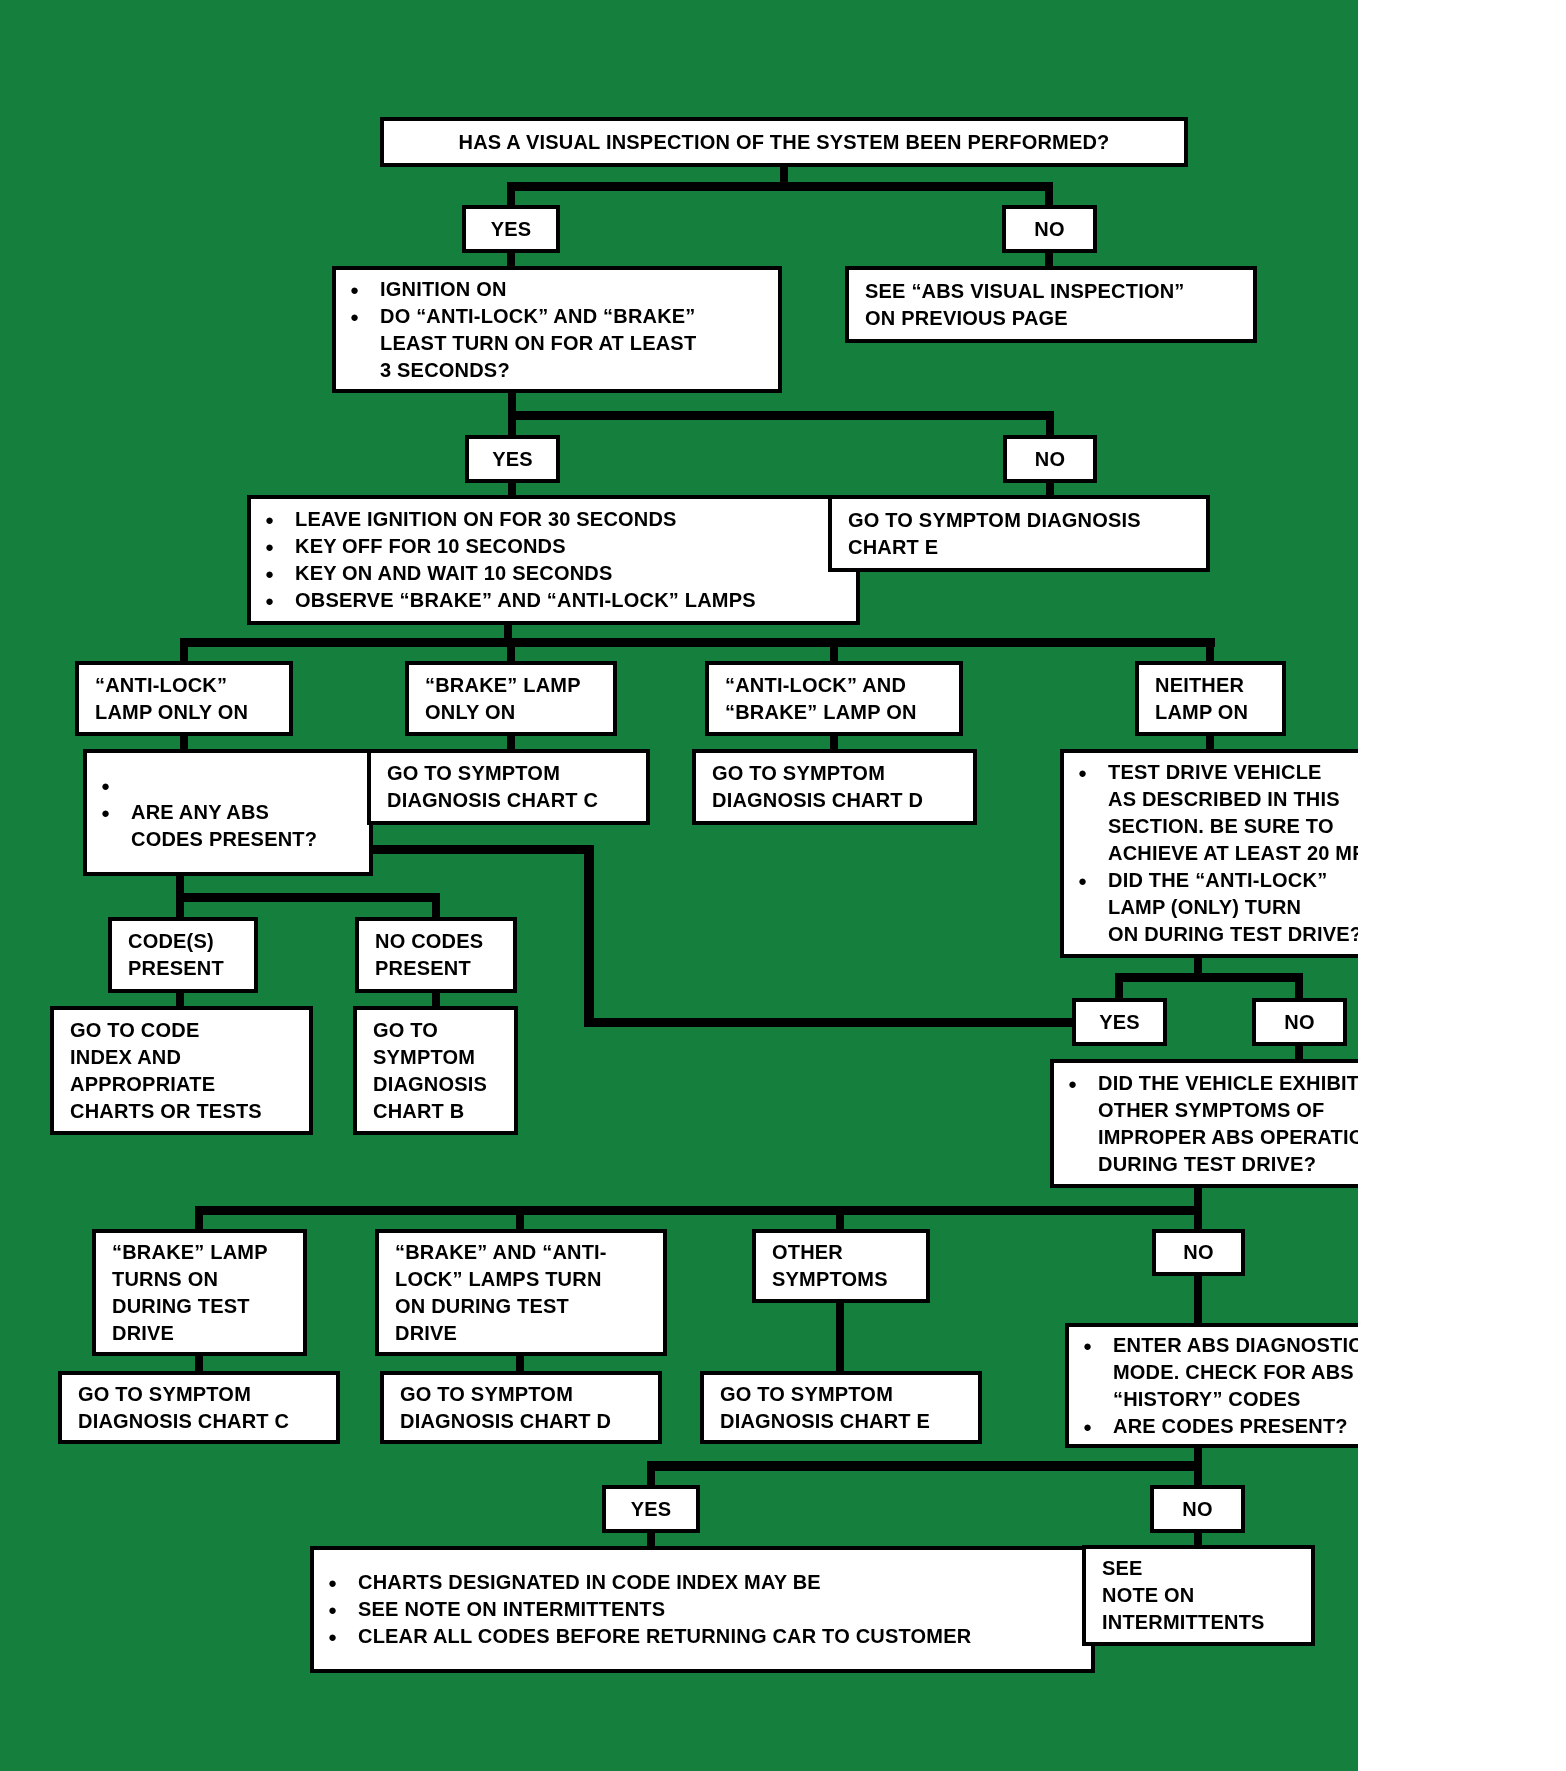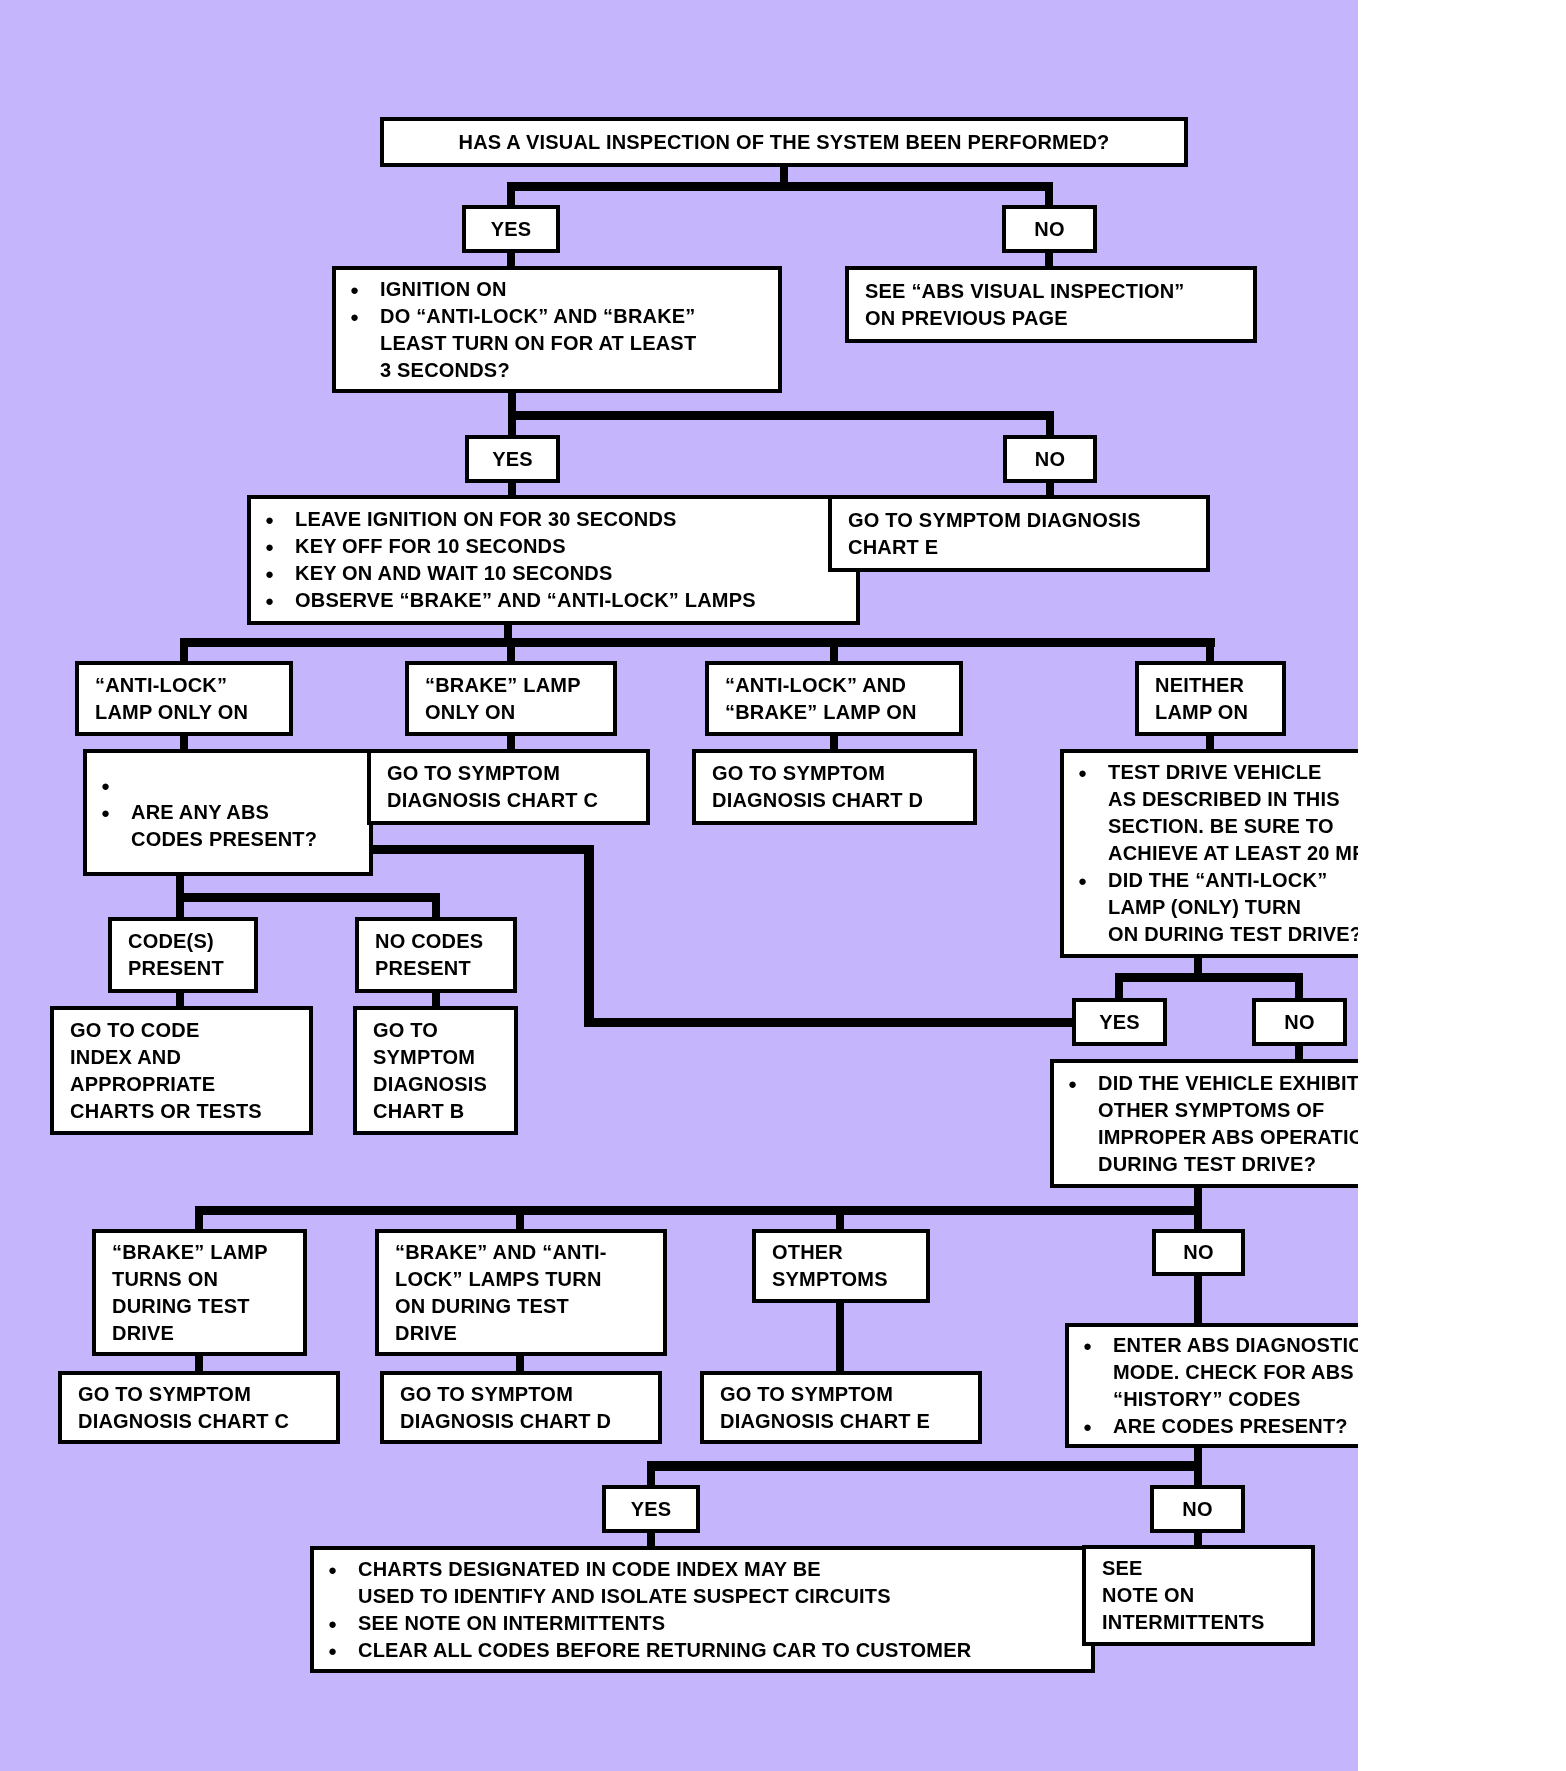--- a/index.html
+++ b/index.html
@@ -1,17 +1,17 @@
 <!DOCTYPE html>
 <html><head>
 <meta charset="utf-8">
 <style>
   html,body{margin:0;padding:0;background:#ffffff;}
   .page{
-    position:relative;width:1358px;height:1771px;background:#c4b5fd;
+    position:relative;width:1358px;height:1771px;background:#15803d;
     font-family:"Liberation Sans", sans-serif;font-weight:700;color:#000;
     overflow:hidden;
   }
   
   .ln{position:absolute;background:#000;}
   
   .box{
     position:absolute;background:#fff;border:4px solid #000;box-sizing:border-box;
     display:flex;flex-direction:column;justify-content:center;
     padding:4px 8px 4px 16px;font-size:20px;letter-spacing:0.2px;
@@ -327,21 +327,20 @@
   </div>
   <div class="box ctr" style="left:1150px;top:1485px;width:95px;height:48px">
     <span class="ll">NO</span>
   </div>
 
   <div class="box bxb" style="left:265px;top:1546px;width:785px;height:127px">
     <div class="blt">
       <span class="dot"></span>
       <span class="bt">
         <span class="bl">CHARTS DESIGNATED IN CODE INDEX MAY BE</span>
-        <span class="bl">USED TO IDENTIFY AND ISOLATE SUSPECT CIRCUITS</span>
       </span>
     </div>
     <div class="blt">
       <span class="dot"></span>
       <span class="bt">
           <span class="bl">SEE NOTE ON INTERMITTENTS</span>
         </span>
     </div>
     <div class="blt">
       <span class="dot"></span>

